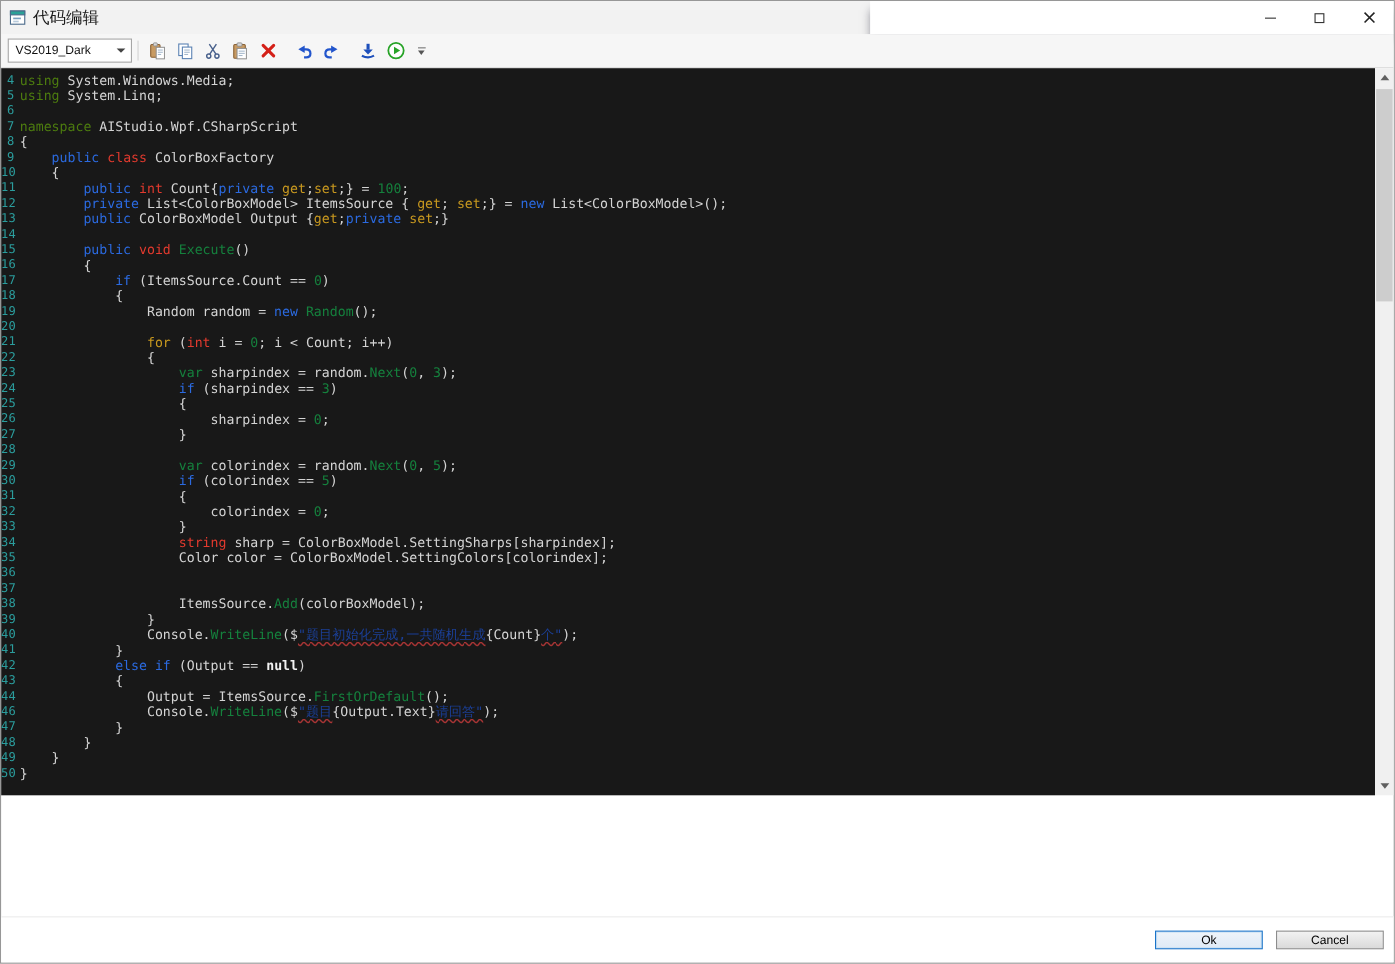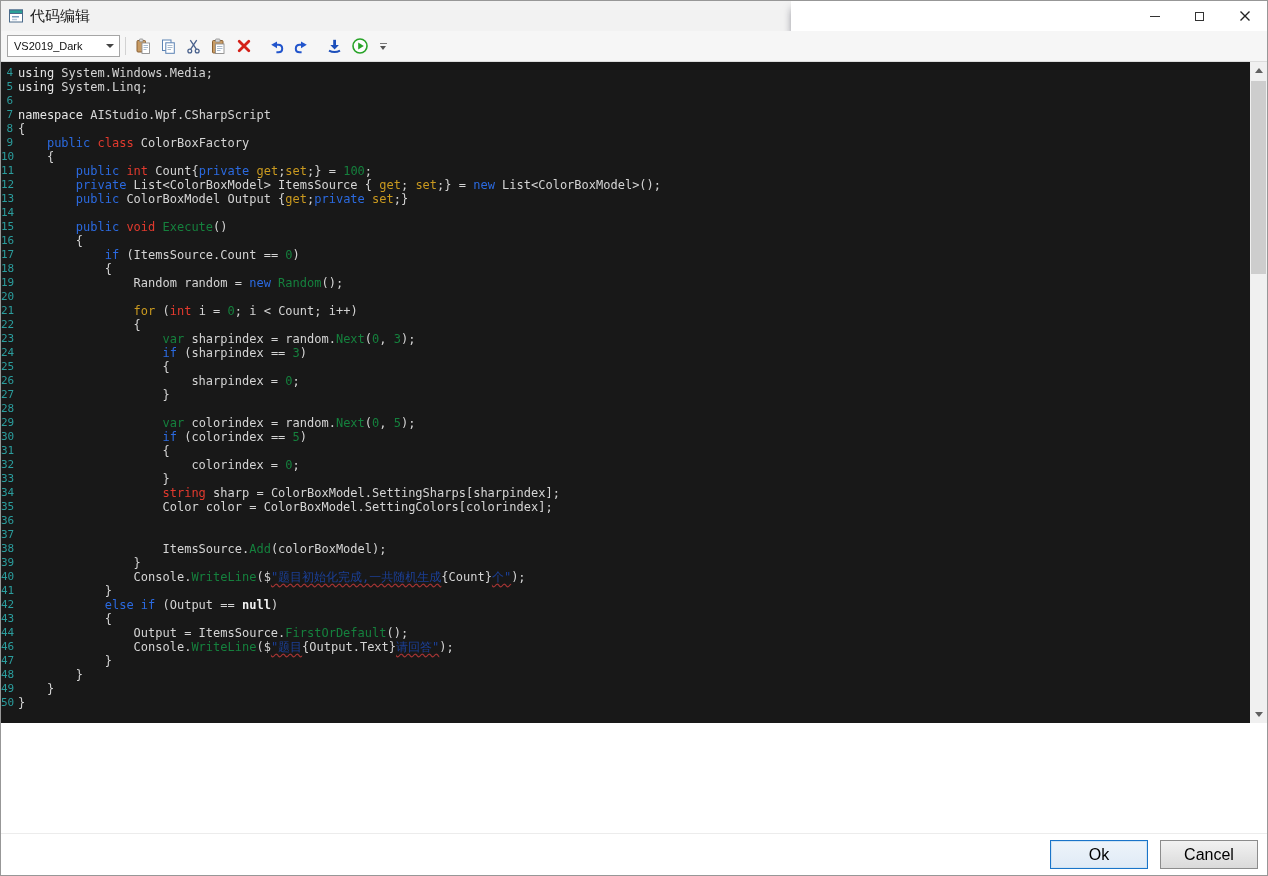--- a/index.html
+++ b/index.html
@@ -67,21 +67,21 @@
     cursor: text;
   }
   .cl { display: flex; height: 14px; }
   .ln {
     flex: none; width: 15px; text-align: right; padding-right: 3px;
     color: #2b9d9d; font-size: 11px;
   }
   .ct { white-space: pre; padding-left: 2px; }
 
   .p  { color: #d4d4d4; }
-  .kg { color: #e5e5e5; }
+  .kg { color: #4d7c0f; }
   .kb { color: #2b6ae0; }
   .kr { color: #e23a2e; }
   .ko { color: #c9991f; text-align: right; }
   .km { color: #15803d; }
   .kn { color: #f2f2f2; font-weight: bold; }
   .sw { color: #1b3f96; text-decoration: underline; text-decoration-style: wavy; text-decoration-color: #a83434; text-underline-offset: 2px; }
 
   
   .vscroll {
     position: absolute; top: 61px; right: 0; width: 17px; height: 661px;
@@ -95,21 +95,21 @@
   .sb-thumb { position: absolute; top: 19px; left: 1px; right: 1px; height: 193px; background: #cdcdcd; }
 
   
   .footer {
     position: absolute; left: 0; right: 0; bottom: 0; height: 42px;
     background: #fff; border-top: 1px solid #ececec;
     display: flex; align-items: center; justify-content: flex-end;
     gap: 12px; padding-right: 9px;
   }
   .btn {
-    width: 98px; height: 29px; font-size: 16px; color: #000;
+    width: 98px; height: 17px; font-size: 11px; color: #000;
     display: flex; align-items: center; justify-content: center;
     font-family: "Liberation Sans", "DejaVu Sans", sans-serif;
   }
   .btn.ok {
     background: linear-gradient(#eef4fa, #dfeaf6);
     border: 1px solid #1a74c9;
     box-shadow: 0 0 0 1px #cfe3f3 inset;
   }
   .btn.cancel {
     background: linear-gradient(#f2f2f2, #dadada);

